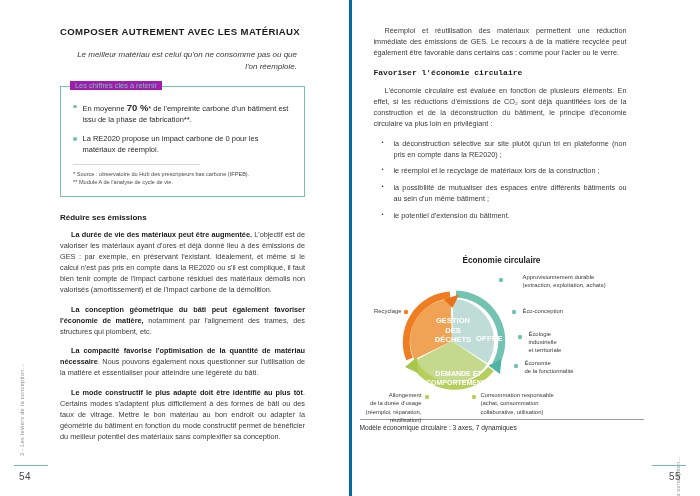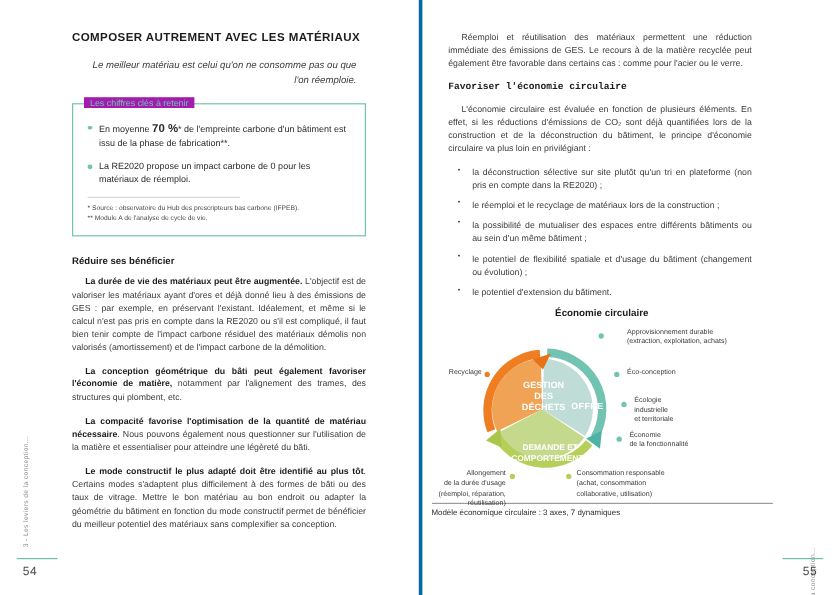--- a/index.html
+++ b/index.html
@@ -125,21 +125,21 @@
         <div class="keyitem">
           <span class="bullet-dot"></span>
           <p>La RE2020 propose un impact carbone de 0 pour les matériaux de réemploi.</p>
         </div>
 
         <div class="keybox-sep"></div>
         <p class="footnote">* Source : observatoire du Hub des prescripteurs bas carbone (IFPEB).</p>
         <p class="footnote">** Module A de l'analyse de cycle de vie.</p>
       </div>
 
-      <h2 class="sub">Réduire ses bénéficier</h2>
+      <h2 class="sub">Réduire ses émissions</h2>
 
       <p class="body"><b>La durée de vie des matériaux peut être augmentée.</b><span> L'objectif est de valoriser les matériaux ayant d'ores et déjà donné lieu à des émissions de GES : par exemple, en préservant l'existant. Idéalement, et même si le calcul n'est pas pris en compte dans la RE2020 ou s'il est compliqué, il faut bien tenir compte de l'impact carbone résiduel des matériaux démolis non valorisés (amortissement) et de l'impact carbone de la démolition.</span></p>
 
       <p class="body"><b>La conception géométrique du bâti peut également favoriser l'économie de matière,</b><span> notamment par l'alignement des trames, des structures qui plombent, etc.</span></p>
 
       <p class="body"><b>La compacité favorise l'optimisation de la quantité de matériau nécessaire</b><span>. Nous pouvons également nous questionner sur l'utilisation de la matière et essentialiser pour atteindre une légèreté du bâti.</span></p>
 
       <p class="body"><b>Le mode constructif le plus adapté doit être identifié au plus tôt</b><span>. Certains modes s'adaptent plus difficilement à des formes de bâti ou des taux de vitrage. Mettre le bon matériau au bon endroit ou adapter la géométrie du bâtiment en fonction du mode constructif permet de bénéficier du meilleur potentiel des matériaux sans complexifier sa conception.</span></p>
     </div>
 
@@ -154,21 +154,20 @@
       <p class="body">Réemploi et réutilisation des matériaux permettent une réduction immédiate des émissions de GES. Le recours à de la matière recyclée peut également être favorable dans certains cas : comme pour l'acier ou le verre.</p>
 
       <h2 class="sub-r">Favoriser l'économie circulaire</h2>
 
       <p class="body">L'économie circulaire est évaluée en fonction de plusieurs éléments. En effet, si les réductions d'émissions de CO₂ sont déjà quantifiées lors de la construction et de la déconstruction du bâtiment, le principe d'économie circulaire va plus loin en privilégiant :</p>
 
       <ul class="dashlist">
         <li>la déconstruction sélective sur site plutôt qu'un tri en plateforme (non pris en compte dans la RE2020) ;</li>
         <li>le réemploi et le recyclage de matériaux lors de la construction ;</li>
         <li>la possibilité de mutualiser des espaces entre différents bâtiments ou au sein d'un même bâtiment ;</li>
-        <li>le potentiel de flexibilité spatiale et d'usage du bâtiment (changement ou évolution) ;</li>
         <li>le potentiel d'extension du bâtiment.</li>
       </ul>
     </div>
 
     <div class="figure">
       <div class="fig-title">Économie circulaire</div>
 
       <div class="fig-stage">
         <svg class="fig-svg" width="284" height="148" viewBox="0 0 284 148">
           <defs>

